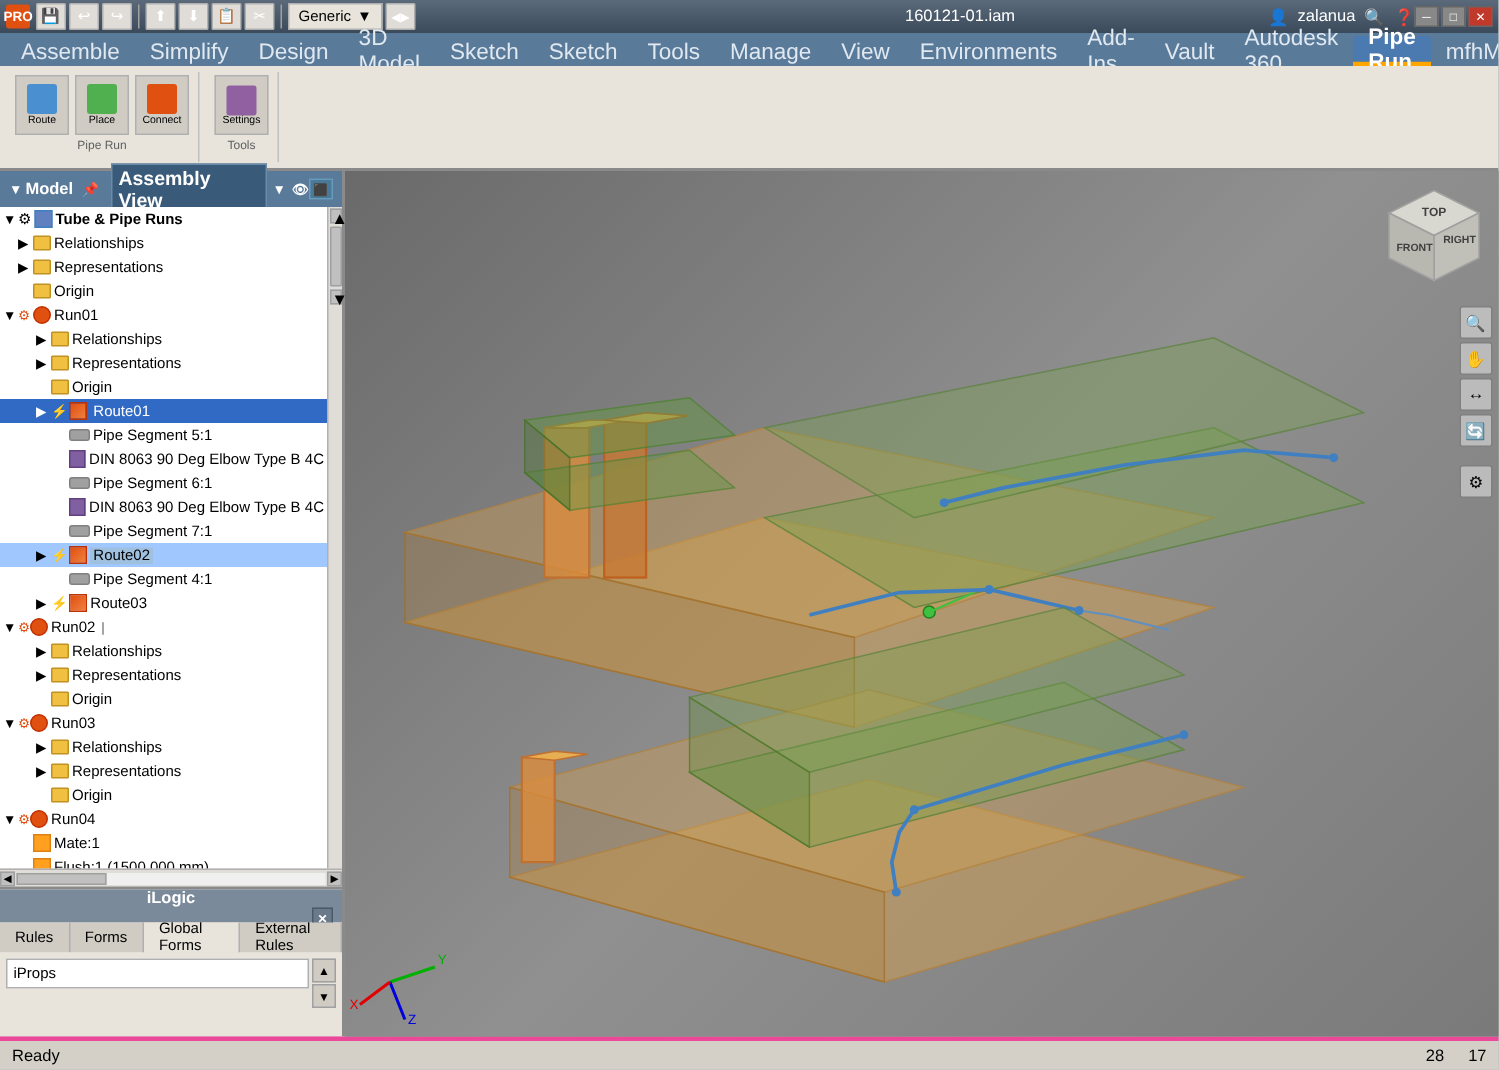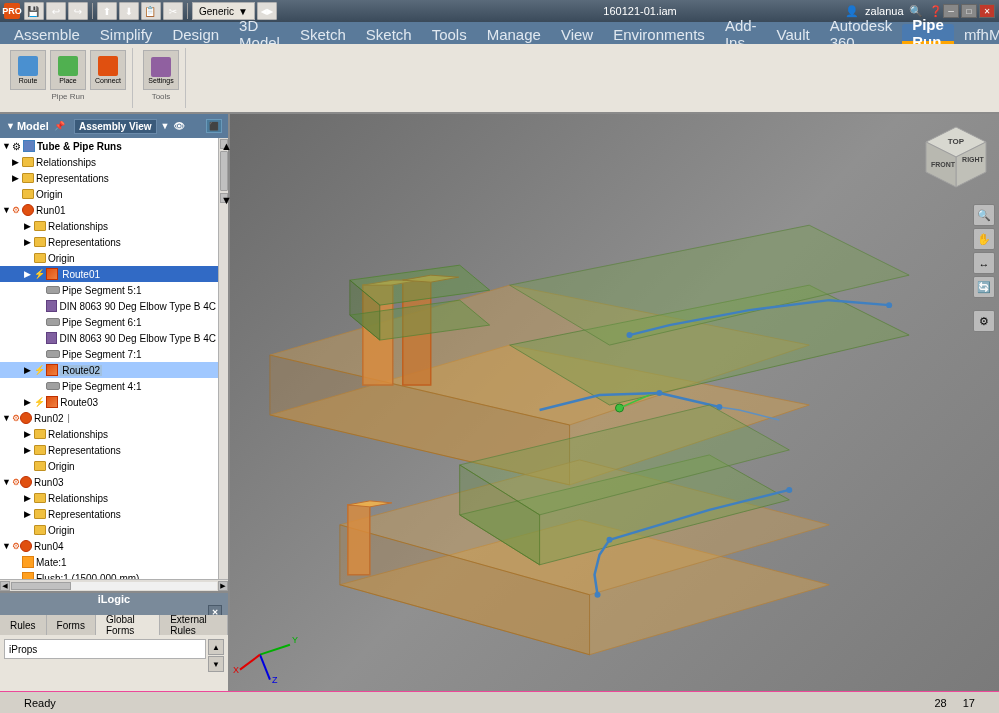--- a/index.html
+++ b/index.html
@@ -267,24 +267,24 @@
       background: rgba(200,200,200,0.8);
       border: 1px solid #808080;
       display: flex; align-items: center; justify-content: center;
       font-size: 11px; cursor: pointer;
       border-radius: 2px;
     }
     
     #status-bar {
       height: 22px;
       background: #d4d0c8;
-      border-top: 1px solid #ec4899;
+      border-top: 3px solid #ec4899;
       display: flex;
       align-items: center;
-      padding: 0 24px;
+      padding: 0 8px;
       font-size: 11px;
       gap: 8px;
     }
     #status-bar .status-coords {
       margin-left: auto;
       display: flex;
       gap: 16px;
     }
 
     
@@ -430,21 +430,21 @@
 
   <div id="content-area" style="height: 577px;">
 
     <div id="left-panel" style="height: 577px;">
 
       <div id="model-panel" style="height: 477px;">
         <div id="model-header">
           <span style="font-size:9px; margin-right:2px;">▼</span>
           <span>Model</span>
           <span style="margin-left:6px; font-size:9px;">📌</span>
-          <div style="margin-left:8px; background:#3a5a7a; padding:1px 4px; border:1px solid #6a8aaa; font-size:10px;">
+          <div style="margin-left:8px; background:#3a5a7a; padding:1px 4px; border:1px solid #6a8aaa; font-size:13px;">
             <span>Assembly View</span>
           </div>
           <span style="margin-left:4px; font-size:9px;">▼</span>
           <span style="margin-left:4px; font-size:9px;">👁</span>
           <div class="collapse-btn">
             <div style="width:16px; height:14px; background:#4a7a9a; border:1px solid #6a9aba; display:flex; align-items:center; justify-content:center; font-size:8px;">⬛</div>
           </div>
         </div>
 
         <div id="scrollbar-v-area">

